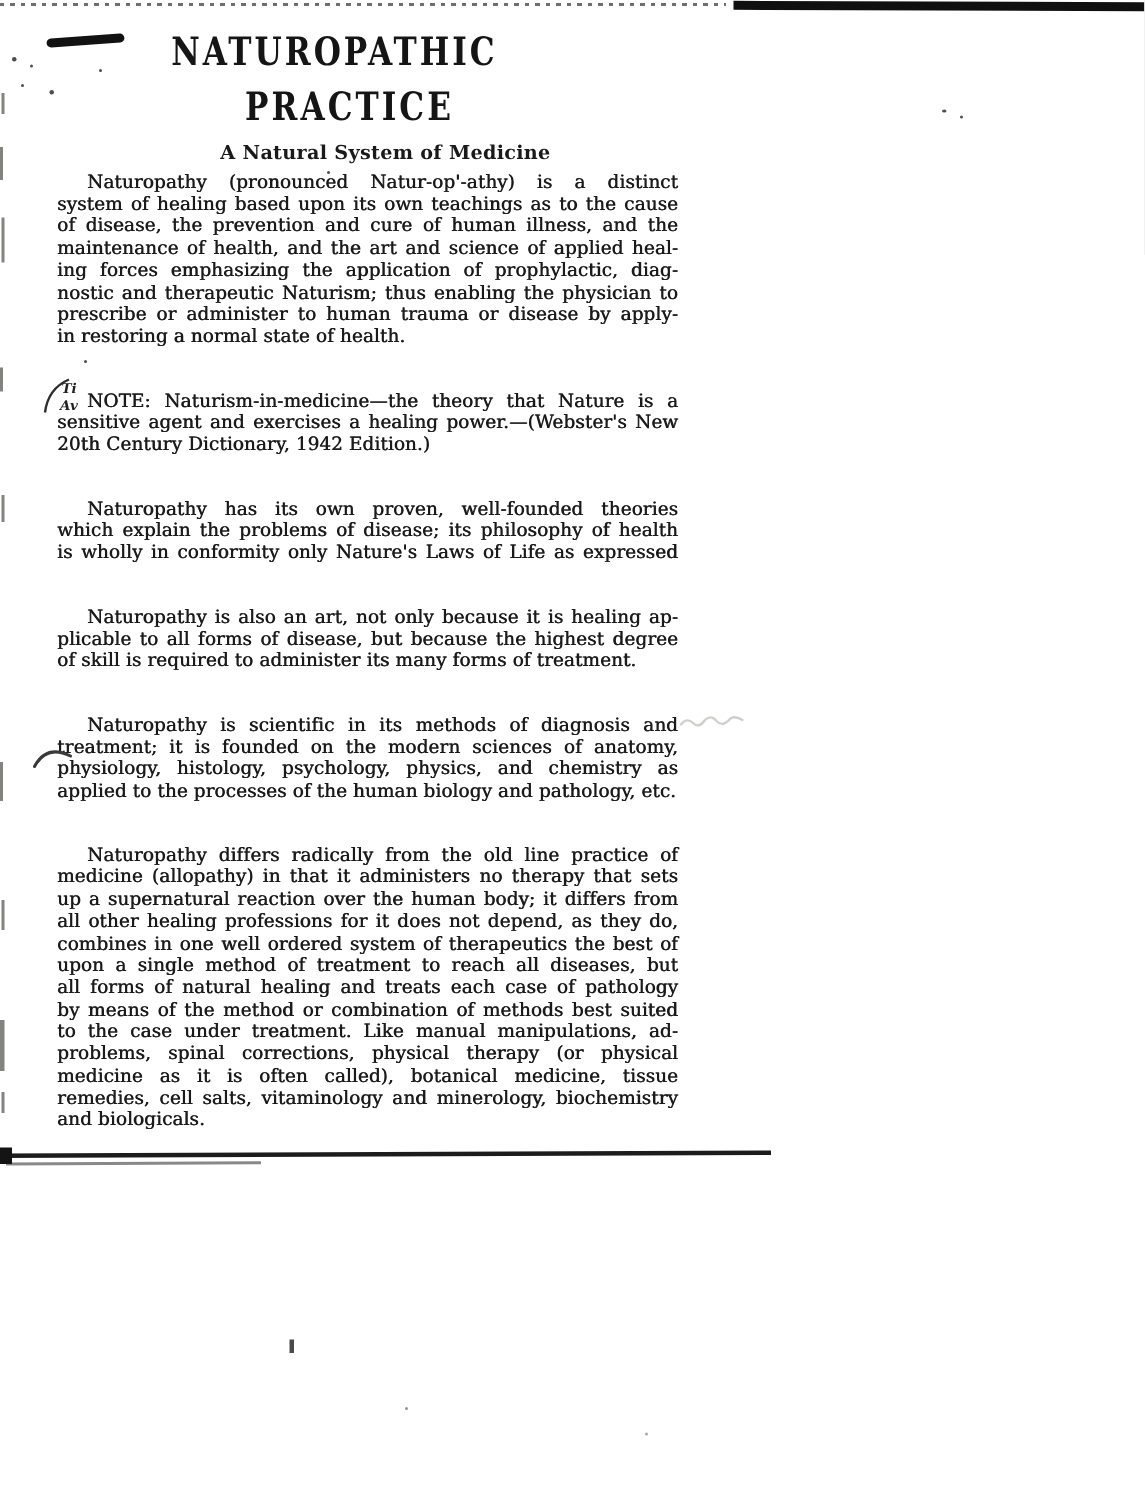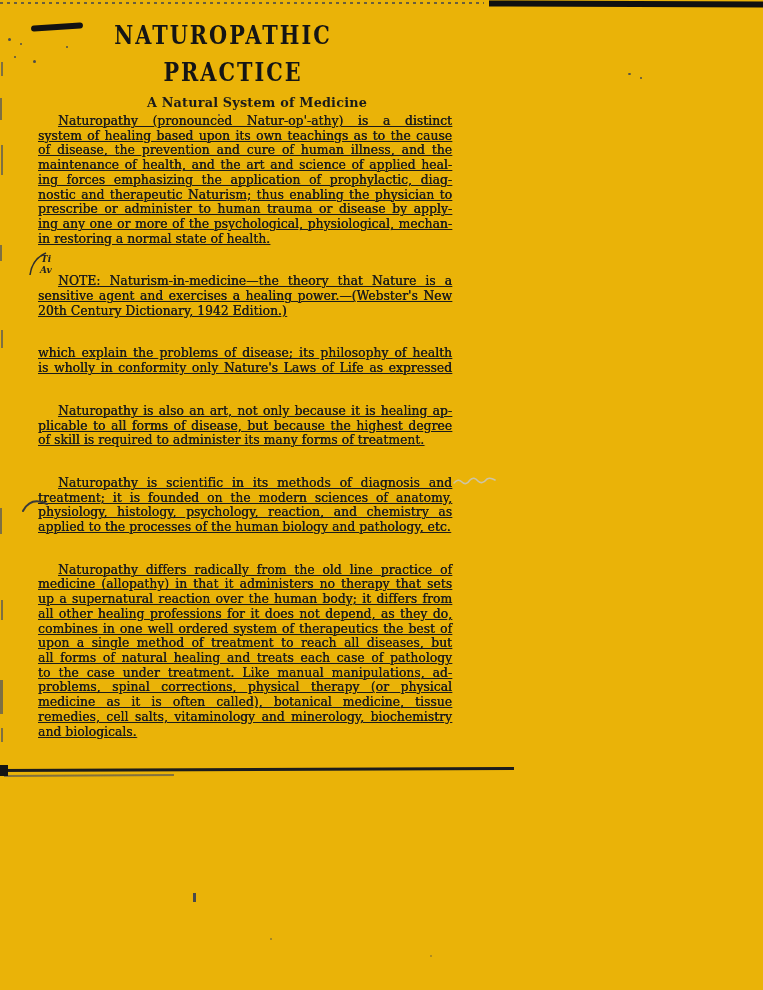--- a/index.html
+++ b/index.html
@@ -1,18 +1,18 @@
 <!DOCTYPE html>
 <html><head>
 <meta charset="utf-8">
 <style>
   html,body { margin:0; padding:0; background:#e8e8e6; }
   .page {
     position:relative; width:763px; height:990px;
-    background:#eab308; overflow:hidden;
+    background:#ffffff; overflow:hidden;
     font-family:"DejaVu Serif", serif; color:#1b1b1b;
   }
 
   
   .top-rule-dotted {
     position:absolute; left:0; top:2px; width:484px; height:2px;
     background:repeating-linear-gradient(90deg,#4a4a4a 0 3px,transparent 3px 7px);
     opacity:.8;
   }
   .top-rule-thick {
@@ -39,21 +39,21 @@
   }
 
   .text-column {
     position:absolute; left:38px; top:114px; width:414px;
     font-size:12.3px; line-height:14.7px;
     text-shadow:.35px 0 0 currentColor; 
     letter-spacing:.05px;
   }
   .para { margin:0; }
   .para.gap { margin-top:28px; }
-  .line { text-align:justify; text-align-last:justify; white-space:normal;text-decoration:underline; }
+  .line { text-align:justify; text-align-last:justify; white-space:normal; }
   .line.last { text-align-last:left; }
   .line.indent { text-indent:20px; }
 
   
   .margin-note { position:absolute; left:26px; top:249px; }
   .pencil-arc { position:absolute; left:21px; top:495px; }
   .faint-scribble { position:absolute; left:452px; top:474px; opacity:.85; }
 
   .stray-tick { position:absolute; left:193px; top:893px; width:2.5px; height:9px; background:#4a4a4a; }
 
@@ -86,51 +86,52 @@
 
   <div class="text-column">
       <div class="para">
         <div class="line indent">Naturopathy (pronounced Natur-op'-athy) is a distinct</div>
         <div class="line">system of healing based upon its own teachings as to the cause</div>
         <div class="line">of disease, the prevention and cure of human illness, and the</div>
         <div class="line">maintenance of health, and the art and science of applied heal-</div>
         <div class="line">ing forces emphasizing the application of prophylactic, diag-</div>
         <div class="line">nostic and therapeutic Naturism; thus enabling the physician to</div>
         <div class="line">prescribe or administer to human trauma or disease by apply-</div>
-        <div class="line">ing any one or more of the psychological, physiological, mechan-</div>
         <div class="line last">in restoring a normal state of health.</div>
       </div>
       <div class="para gap">
         <div class="line indent">NOTE: Naturism-in-medicine—the theory that Nature is a</div>
         <div class="line">sensitive agent and exercises a healing power.—(Webster's New</div>
         <div class="line last">20th Century Dictionary, 1942 Edition.)</div>
       </div>
       <div class="para gap">
+        <div class="line indent">Naturopathy has its own proven, well-founded theories</div>
         <div class="line">which explain the problems of disease; its philosophy of health</div>
         <div class="line">is wholly in conformity only Nature's Laws of Life as expressed</div>
       </div>
       <div class="para gap">
         <div class="line indent">Naturopathy is also an art, not only because it is healing ap-</div>
         <div class="line">plicable to all forms of disease, but because the highest degree</div>
         <div class="line last">of skill is required to administer its many forms of treatment.</div>
       </div>
       <div class="para gap">
         <div class="line indent">Naturopathy is scientific in its methods of diagnosis and</div>
         <div class="line">treatment; it is founded on the modern sciences of anatomy,</div>
-        <div class="line">physiology, histology, psychology, reaction, and chemistry as</div>
+        <div class="line">physiology, histology, psychology, physics, and chemistry as</div>
         <div class="line last">applied to the processes of the human biology and pathology, etc.</div>
       </div>
       <div class="para gap">
         <div class="line indent">Naturopathy differs radically from the old line practice of</div>
         <div class="line">medicine (allopathy) in that it administers no therapy that sets</div>
         <div class="line">up a supernatural reaction over the human body; it differs from</div>
         <div class="line">all other healing professions for it does not depend, as they do,</div>
         <div class="line">combines in one well ordered system of therapeutics the best of</div>
         <div class="line">upon a single method of treatment to reach all diseases, but</div>
         <div class="line">all forms of natural healing and treats each case of pathology</div>
+        <div class="line">by means of the method or combination of methods best suited</div>
         <div class="line">to the case under treatment. Like manual manipulations, ad-</div>
         <div class="line">problems, spinal corrections, physical therapy (or physical</div>
         <div class="line">medicine as it is often called), botanical medicine, tissue</div>
         <div class="line">remedies, cell salts, vitaminology and minerology, biochemistry</div>
         <div class="line last">and biologicals.</div>
       </div>
     </div>
 
   <svg class="margin-note" width="34" height="32">
     <path d="M4,26 Q6,10 20,4" stroke="#2e2e2e" stroke-width="1.6" fill="none"></path>

